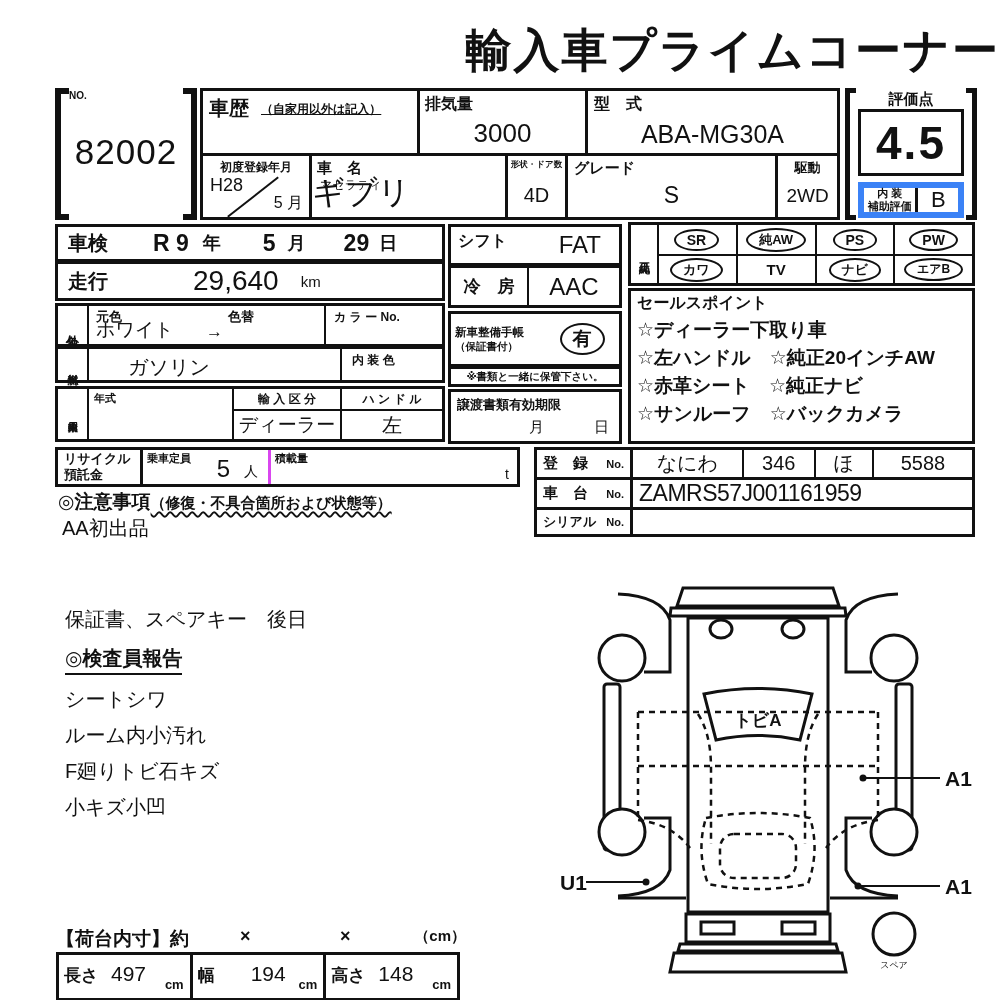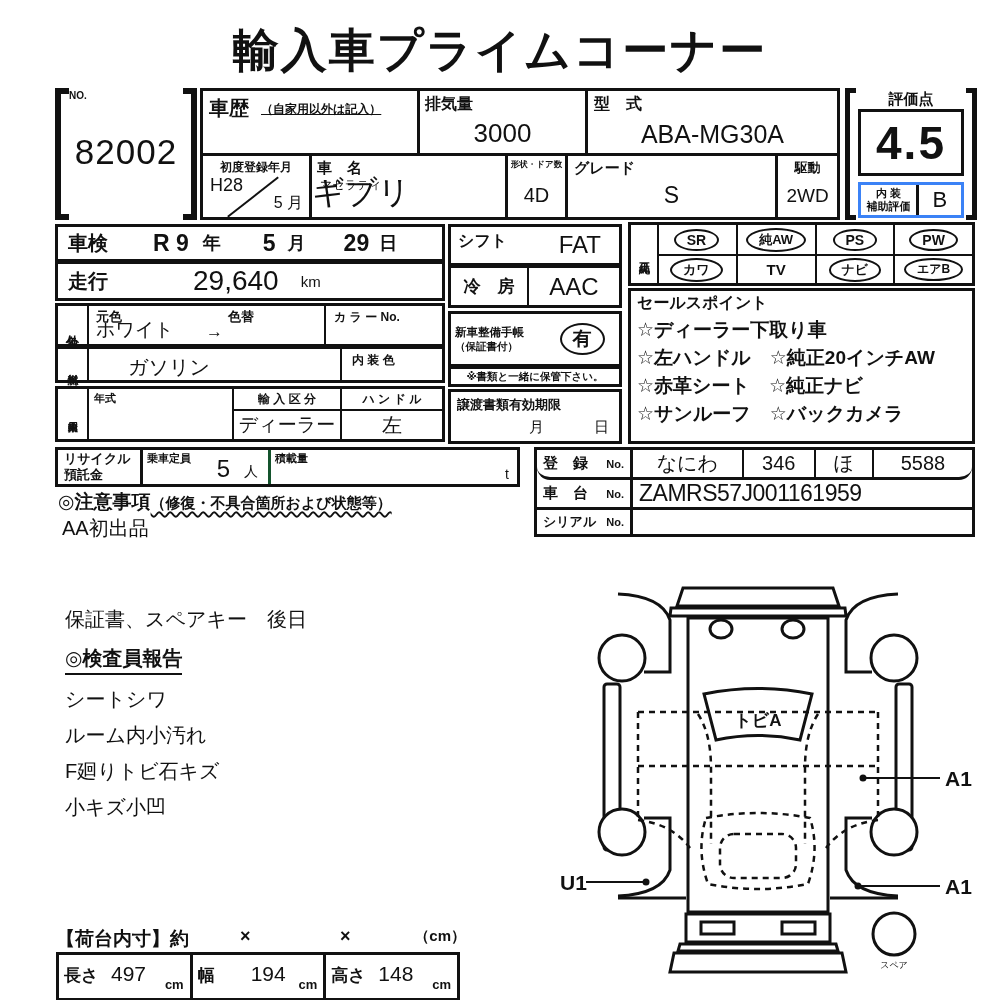--- a/index.html
+++ b/index.html
@@ -24,21 +24,21 @@
   .bcell:nth-child(-n+4){border-top:none;}
   .spline{font-size:19px;font-weight:bold;line-height:28px;white-space:pre;}
   .reglabel{display:flex;justify-content:space-between;align-items:center;padding:0 6px;font-weight:bold;}
   .insline{font-size:20px;line-height:28px;margin-bottom:8px;white-space:pre;}
 </style>
 </head>
 <body>
 
 <div class="sheet">
 
-  <div class="abs" style="top:20px;left:0;width:1000px;text-align:center;font-size:46px;font-weight:900;letter-spacing:2px;">輸入車プライムコーナー</div>
+  <div class="abs" style="top:20px;left:0;width:1000px;text-align:right;font-size:46px;font-weight:900;letter-spacing:2px;">輸入車プライムコーナー</div>
 
   <div class="abs" style="left:55px;top:88px;width:142px;height:132px;">
     <div class="brk brkL"></div>
     <div class="brk brkR"></div>
     <div class="abs b" style="left:14px;top:2px;font-size:10px;">NO.</div>
     <div class="abs" style="left:0;width:142px;top:44px;text-align:center;font-size:35px;letter-spacing:1px;">82002</div>
   </div>
 
   <div class="cell" style="left:200px;top:88px;width:220px;height:88px;">
     <span class="b" style="position:absolute;left:6px;top:4px;font-size:20px;">車歴</span>
@@ -77,21 +77,21 @@
     <span style="position:absolute;left:0;width:100%;bottom:10px;text-align:center;font-size:19px;">2WD</span>
   </div>
 
   <div class="abs" style="left:845px;top:88px;width:132px;height:132px;">
     <div class="brk2 brk2L"></div>
     <div class="brk2 brk2R"></div>
     <div class="b" style="position:absolute;left:0;width:100%;top:2px;text-align:center;font-size:15px;">評価点</div>
     <div style="position:absolute;left:13px;right:13px;top:21px;height:67px;border:3px solid #111;box-sizing:border-box;display:flex;align-items:center;justify-content:center;">
       <span style="font-size:46px;font-weight:900;letter-spacing:2px;">4.5</span>
     </div>
-    <div style="position:absolute;left:13px;right:13px;top:94px;height:36px;border:3px solid #3b82f6;box-sizing:border-box;display:flex;">
+    <div style="position:absolute;left:13px;right:13px;top:94px;height:36px;border:6px solid #3b82f6;box-sizing:border-box;display:flex;">
       <div style="flex:1.3;display:flex;flex-direction:column;align-items:center;justify-content:center;line-height:1.15;">
         <span class="b" style="font-size:11px;">内 装</span>
         <span class="b" style="font-size:11px;">補助評価</span>
       </div>
       <div style="flex:1;border-left:3px solid #111;display:flex;align-items:center;justify-content:center;">
         <span style="font-size:22px;">B</span>
       </div>
     </div>
   </div>
 
@@ -219,28 +219,28 @@
   <div class="cell" style="left:55px;top:447px;width:465px;height:40px;display:flex;">
     <div style="width:76px;display:flex;flex-direction:column;justify-content:center;padding-left:6px;line-height:1.25;">
       <span class="b" style="font-size:13px;">リサイクル</span>
       <span class="b" style="font-size:13px;">預託金</span>
     </div>
     <div style="width:125px;border-left:3px solid #111;margin-left:0;position:relative;">
       <span class="b" style="position:absolute;left:4px;top:1px;font-size:11px;">乗車定員</span>
       <span style="position:absolute;right:38px;bottom:1px;font-size:24px;">5</span>
       <span style="position:absolute;right:10px;bottom:3px;font-size:14px;">人</span>
     </div>
-    <div style="flex:1;border-left:3px solid #14532d;position:relative;">
+    <div style="flex:1;border-left:3px solid #d946ef;position:relative;">
       <span class="b" style="position:absolute;left:4px;top:1px;font-size:11px;">積載量</span>
       <span style="position:absolute;right:8px;bottom:2px;font-size:14px;">t</span>
     </div>
   </div>
 
   <div class="cell" style="left:534px;top:447px;width:441px;height:90px;">
-    <div style="position:absolute;left:0;right:0;top:0;height:30px;border-bottom:3px solid #111;box-sizing:border-box;display:flex;border-radius:13px;">
+    <div style="position:absolute;left:0;right:0;top:0;height:30px;border-bottom:3px solid #111;box-sizing:border-box;display:flex;">
       <div class="reglabel" style="width:96px;border-right:3px solid #111;box-sizing:border-box;">
         <span style="font-size:15px;">登　録</span>
         <span style="font-size:11px;">No.</span>
       </div>
       <span class="ctr" style="flex:1.55;font-size:20px;">なにわ</span>
       <span class="ctr" style="flex:1;border-left:2px solid #111;font-size:20px;">346</span>
       <span class="ctr" style="flex:0.8;border-left:2px solid #111;font-size:20px;">ほ</span>
       <span class="ctr" style="flex:1.4;border-left:2px solid #111;font-size:20px;">5588</span>
     </div>
     <div style="position:absolute;left:0;right:0;top:30px;height:30px;border-bottom:3px solid #111;box-sizing:border-box;display:flex;">

